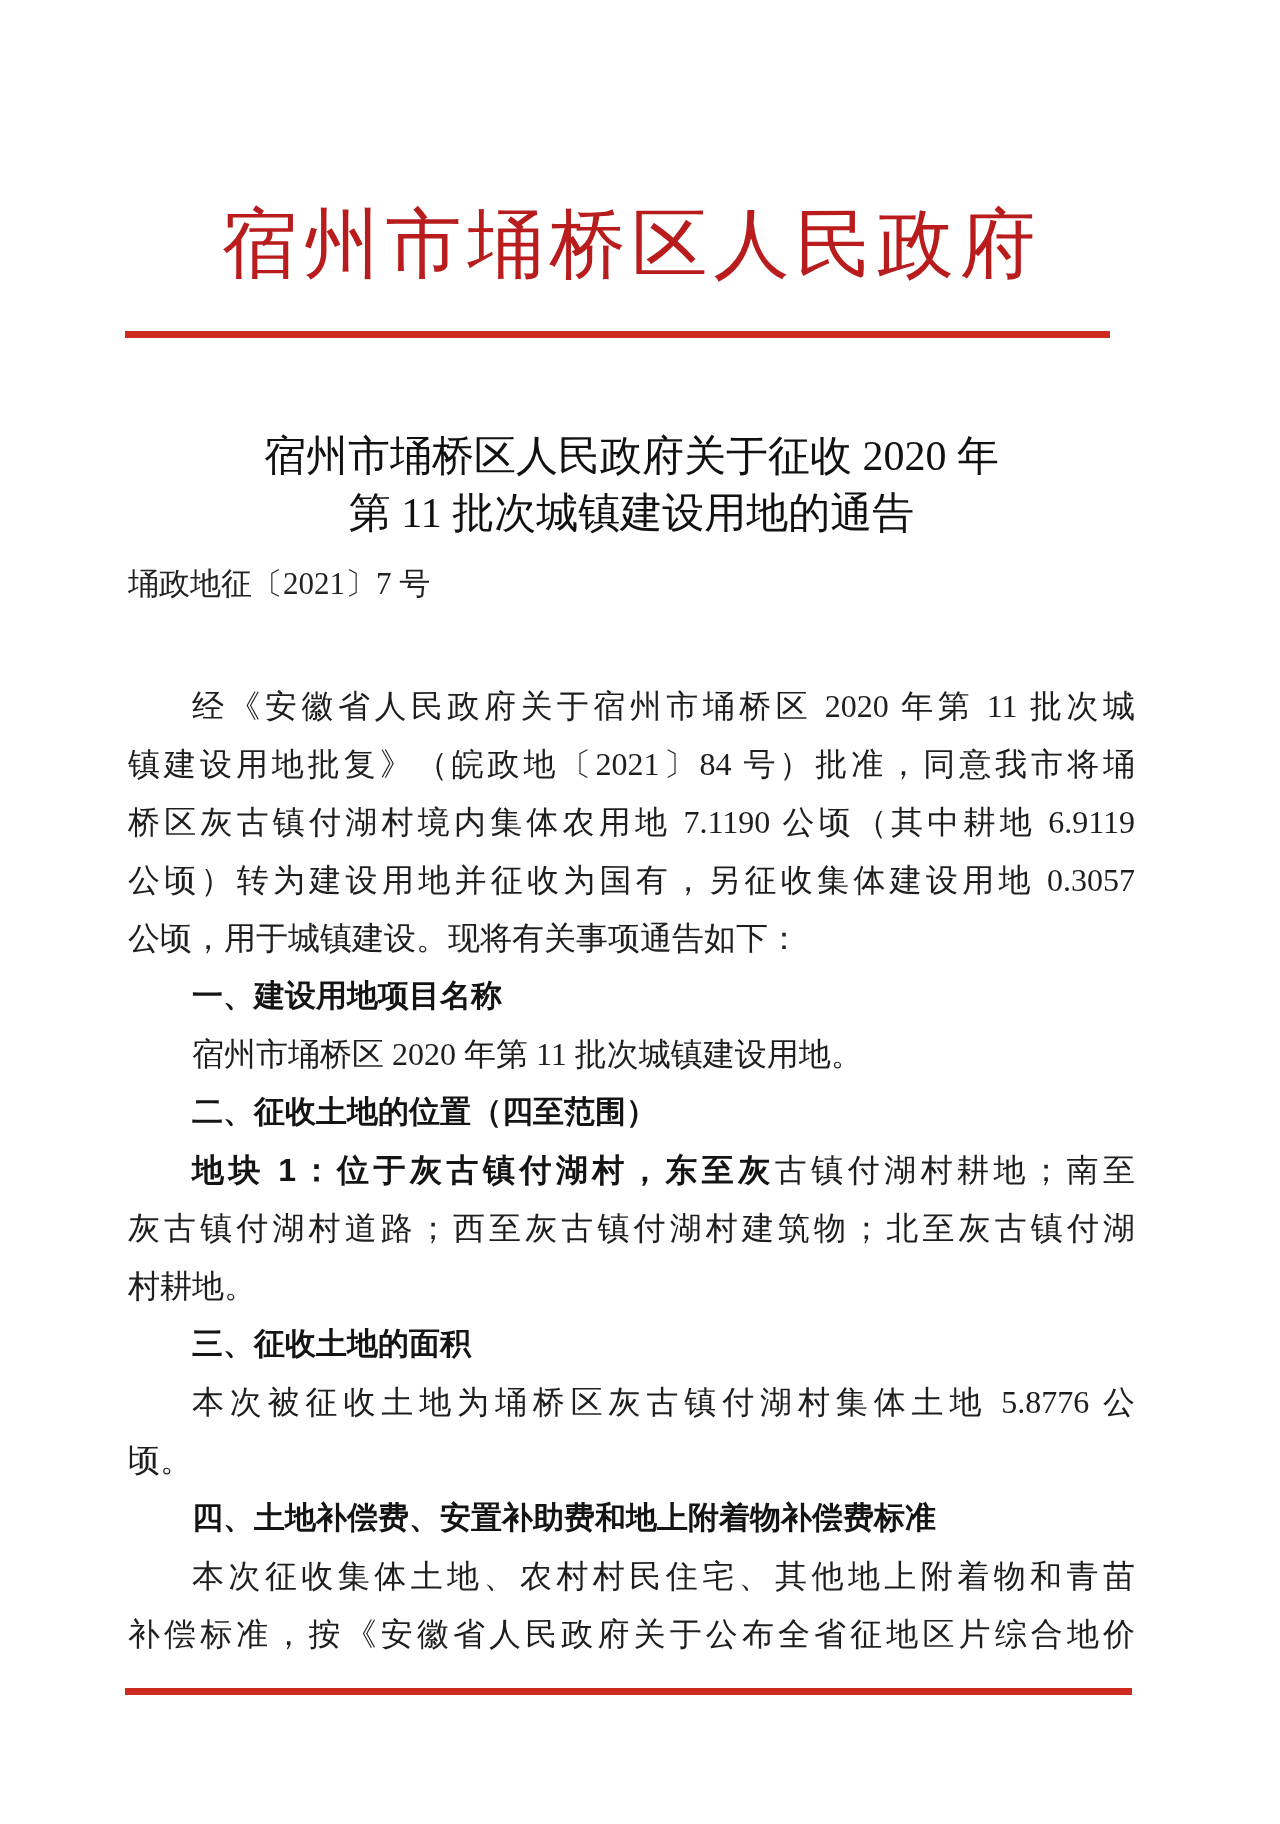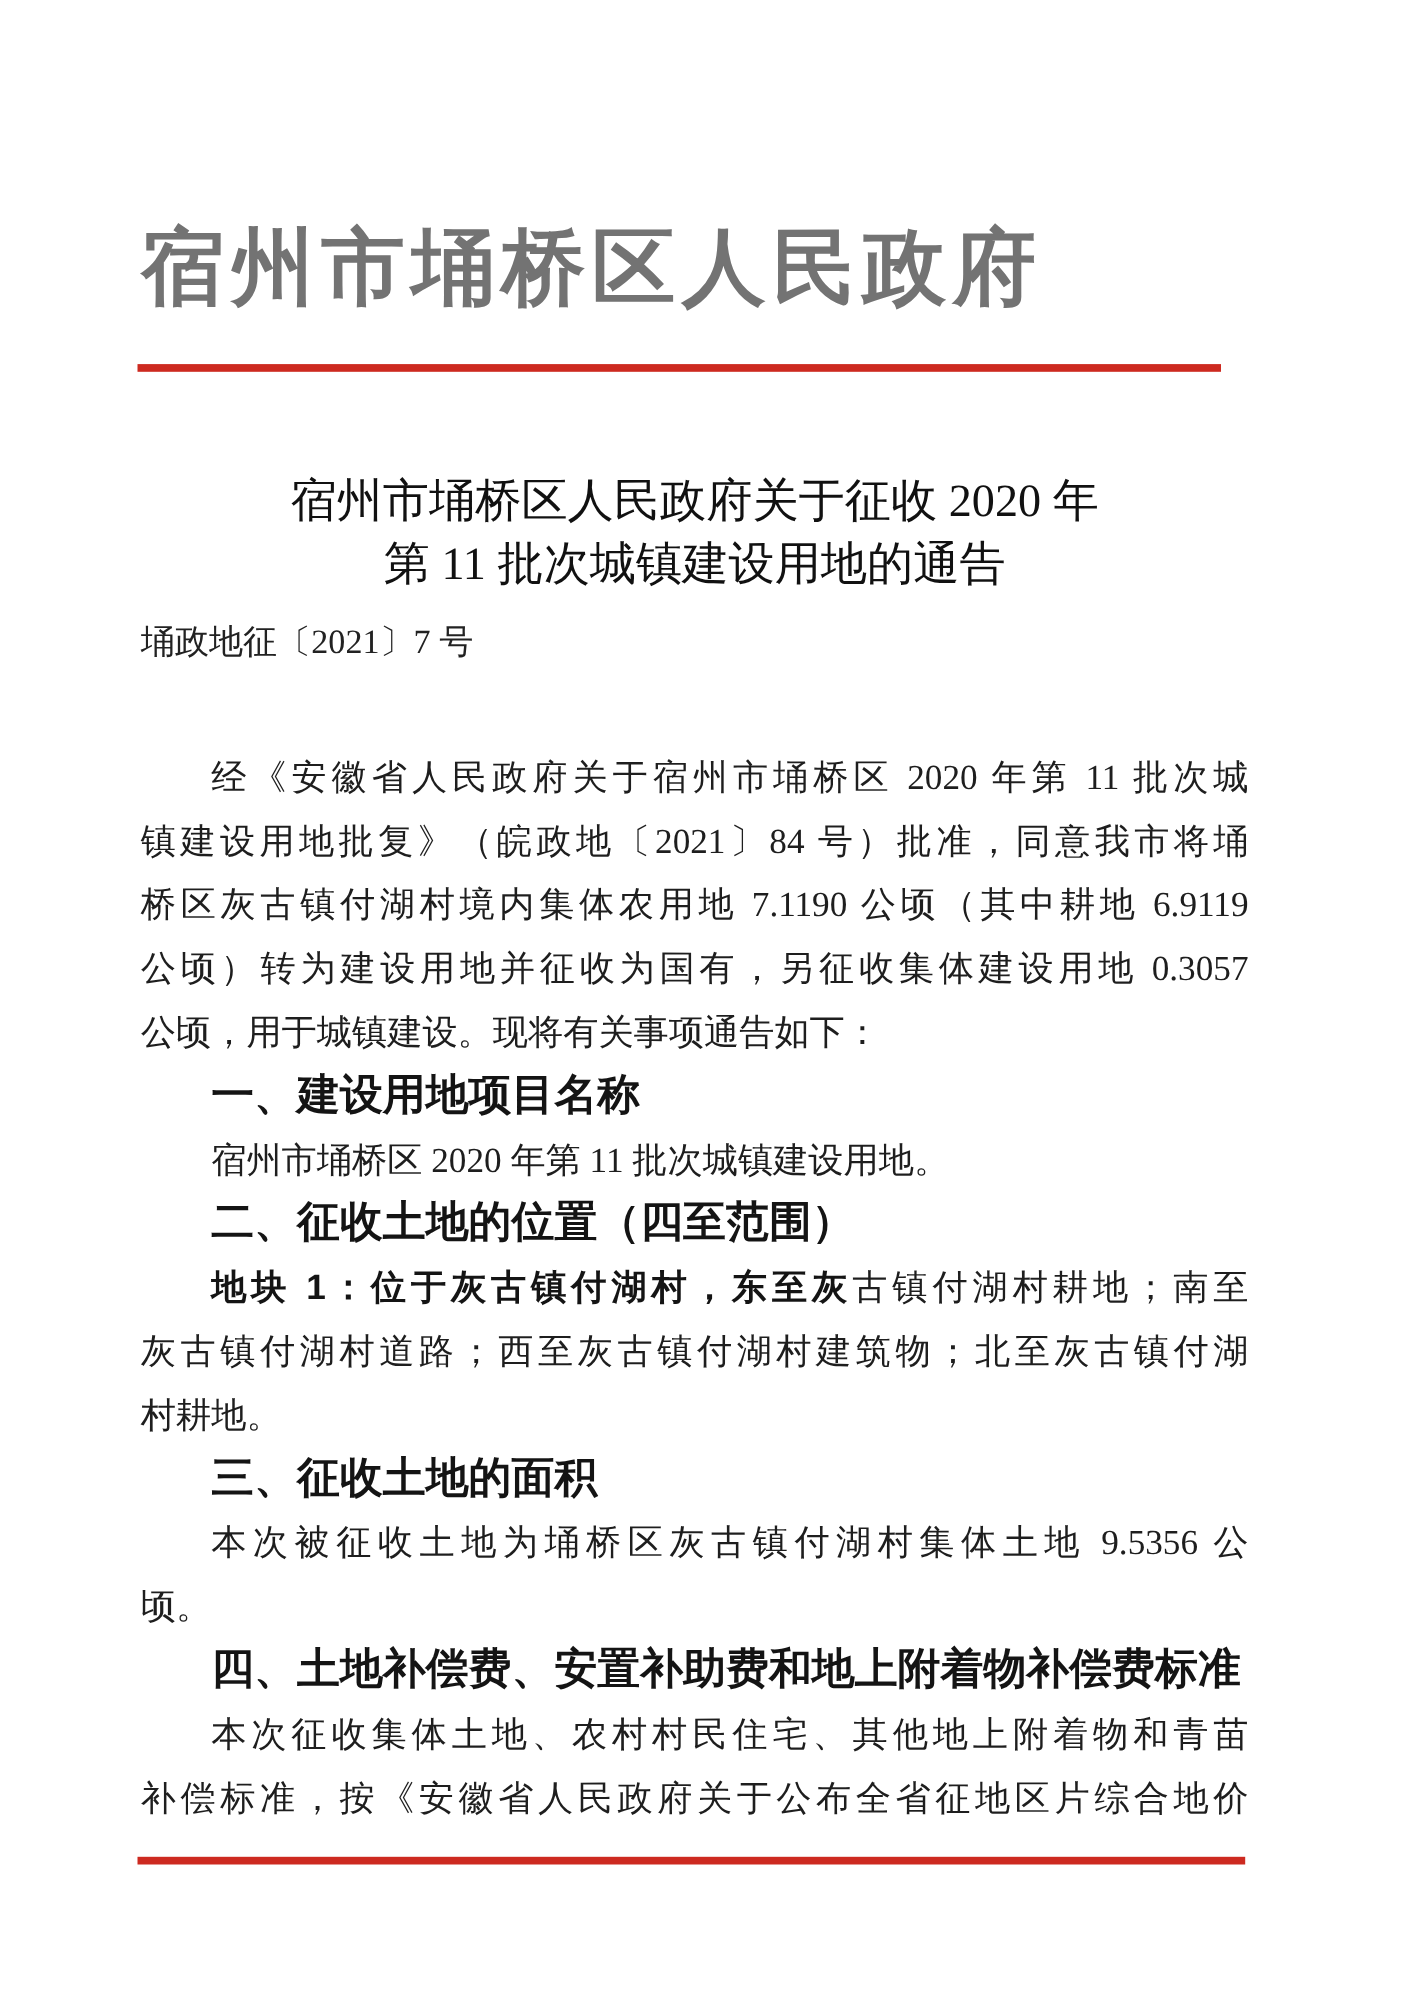--- a/index.html
+++ b/index.html
@@ -18,25 +18,25 @@
     color: #1e1e1e;
   }
   .content-col {
     position: absolute;
     left: 128px;
     width: 1007px;
   }
   
   .org-title {
     top: 196px;
-    text-align: left;
+    text-align: center;
     font-size: 76px;
-    font-weight: 700;
+    font-weight: 400;
     letter-spacing: 6px;
-    color: #737373;
+    color: #b91c1c;
     line-height: 96px;
     white-space: nowrap;
   }
   .rule {
     position: absolute;
     height: 7px;
     background: #cd2a20;
   }
   .rule-top    { top: 331px;  left: 125px; width: 985px; }
   .rule-bottom { top: 1688px; left: 125px; width: 1007px; }
@@ -68,21 +68,21 @@
     overflow: visible;
   }
   .line.indent { text-indent: 64px; }
   .line.fill {
     text-align: justify;
     text-align-last: justify;
   }
   .line.heading {
     font-family: "Liberation Sans", sans-serif;
     font-weight: 700;
-    font-size: 39px;
+    font-size: 31px;
     color: #141414;
   }
   .lead-bold {
     font-family: "Liberation Sans", sans-serif;
     font-weight: 700;
     color: #141414;
     margin-top: 20px;
   }
 </style>
 </head>
@@ -111,21 +111,21 @@
 
     <div class="line indent heading">一、建设用地项目名称</div>
     <div class="line indent">宿州市埇桥区 2020 年第 11 批次城镇建设用地。</div>
 
     <div class="line indent heading">二、征收土地的位置（四至范围）</div>
     <div class="line indent fill"><span class="lead-bold">地块 1：位于灰古镇付湖村，东至灰</span><span>古镇付湖村耕地；南至</span></div>
     <div class="line fill">灰古镇付湖村道路；西至灰古镇付湖村建筑物；北至灰古镇付湖</div>
     <div class="line">村耕地。</div>
 
     <div class="line indent heading">三、征收土地的面积</div>
-    <div class="line indent fill">本次被征收土地为埇桥区灰古镇付湖村集体土地 9.5356 公</div>
+    <div class="line indent fill">本次被征收土地为埇桥区灰古镇付湖村集体土地 5.8776 公</div>
     <div class="line">顷。</div>
 
     <div class="line indent heading">四、土地补偿费、安置补助费和地上附着物补偿费标准</div>
     <div class="line indent fill">本次征收集体土地、农村村民住宅、其他地上附着物和青苗</div>
     <div class="line fill">补偿标准，按《安徽省人民政府关于公布全省征地区片综合地价</div>
 
   </div>
 
   <div class="rule rule-bottom"></div>
 

